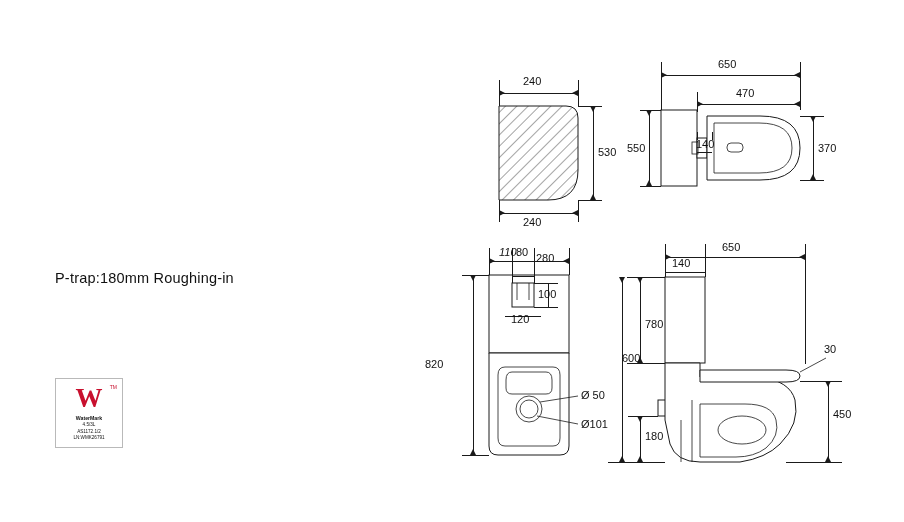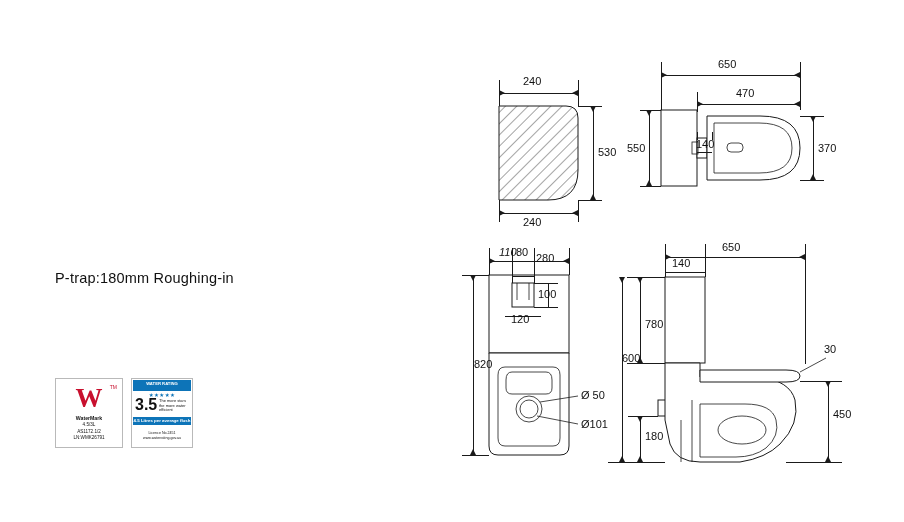--- a/index.html
+++ b/index.html
@@ -116,29 +116,20 @@
   <div class="abs" id="badges">
     <div class="badge" id="badge-watermark">
       <div class="wm-logo">W</div>
       <div class="wm-tm">TM</div>
       <div class="wm-text" id="wm-title">WaterMark</div>
       <div class="wm-text" id="wm-l1">4.5/3L</div>
       <div class="wm-text" id="wm-l2">AS1172.1/2</div>
       <div class="wm-text" id="wm-l3">LN:WMK26791</div>
     </div>
 
-    <div class="badge" id="badge-waterrating">
-      <div class="wr-head">WATER RATING</div>
-      <div class="wr-stars">★★★★★</div>
-      <div class="wr-num">3.5</div>
-      <div class="wr-sub">The more stars the more water efficient</div>
-      <div class="wr-litres">4.5 Litres per average flush</div>
-      <div class="wr-foot">Licence No.2451
-www.waterrating.gov.au</div>
-    </div>
   </div>
 
   <svg width="904" height="522">
     <defs>
       <pattern id="hatchpat" width="8" height="8" patternUnits="userSpaceOnUse" patternTransform="rotate(45)">
         <line x1="0" y1="0" x2="0" y2="8" stroke="#1a1a1a" stroke-width="0.8"></line>
       </pattern>
     </defs>
 
     <g>
@@ -270,21 +261,21 @@
   <div class="abs dim-txt" style="left:538px;top:288px;">100</div>
 
   <div class="abs ln h" style="left:505px;top:316px;width:36px;"></div>
   <div class="abs dim-txt" style="left:511px;top:313px;">120</div>
 
   <div class="abs ln h" style="left:462px;top:275px;width:27px;"></div>
   <div class="abs ln h" style="left:462px;top:455px;width:27px;"></div>
   <div class="abs ln v" style="left:473px;top:275px;height:180px;"></div>
   <div class="abs arrow ar-d" style="left:470px;top:275px;"></div>
   <div class="abs arrow ar-u" style="left:470px;top:449px;"></div>
-  <div class="abs dim-txt" style="left:474px;top:358px;">820</div>
+  <div class="abs dim-txt" style="left:425px;top:358px;">820</div>
 
   <div class="abs dim-txt" style="left:581px;top:389px;">Ø 50</div>
   <div class="abs dim-txt" style="left:581px;top:418px;">Ø101</div>
 
   <div class="abs ln v" style="left:665px;top:244px;height:33px;"></div>
   <div class="abs ln v" style="left:705px;top:244px;height:33px;"></div>
   <div class="abs ln v" style="left:805px;top:244px;height:120px;"></div>
   <div class="abs ln h" style="left:665px;top:257px;width:140px;"></div>
   <div class="abs arrow ar-r" style="left:665px;top:254px;"></div>
   <div class="abs arrow ar-l" style="left:799px;top:254px;"></div>

